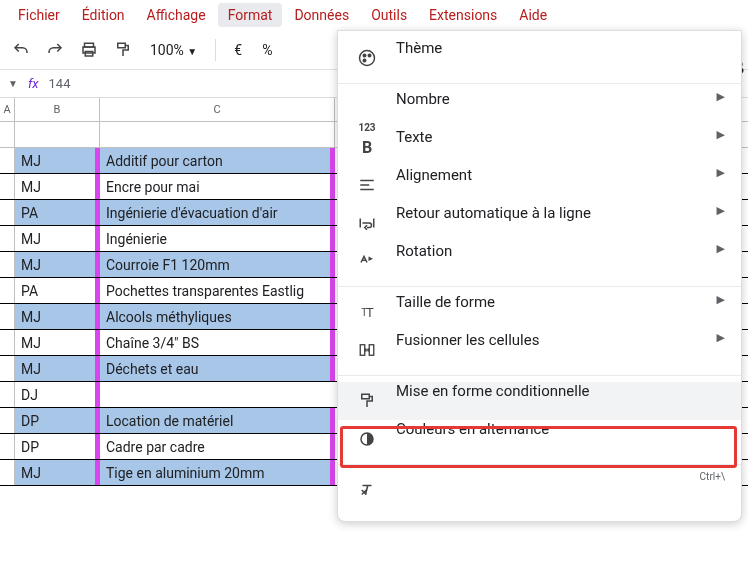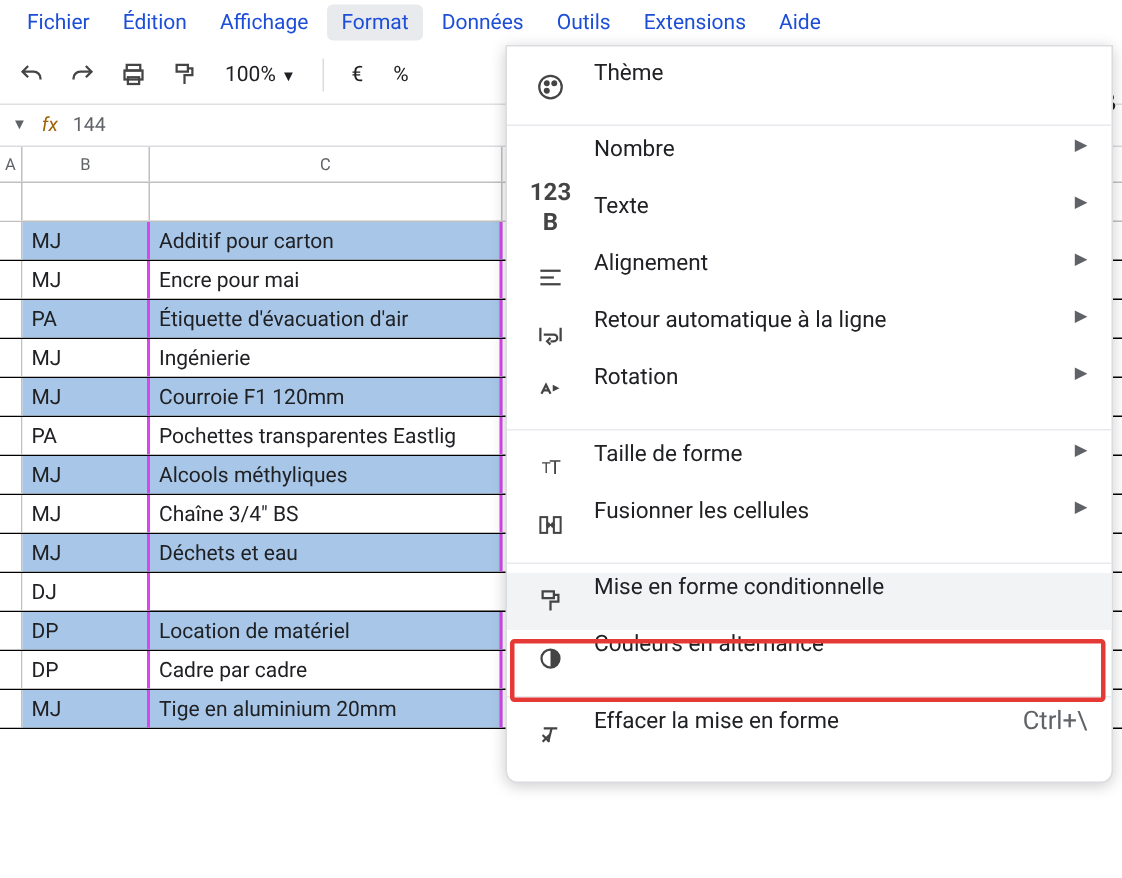--- a/index.html
+++ b/index.html
@@ -1,48 +1,48 @@
 <!DOCTYPE html>
 <html><head>
 <meta charset="utf-8">
 <style>
   * { box-sizing: border-box; margin: 0; padding: 0; }
   body { font-family: "Google Sans", Roboto, Arial, sans-serif; font-size: 14px; color: #202124; background: #fff; width: 748px; height: 585px; overflow: hidden; position: relative; }
   .menubar { display: flex; align-items: center; height: 30px; padding: 0 8px; gap: 2px; }
-  .menubar-item { padding: 4px 10px; font-size: 14px; cursor: pointer; border-radius: 4px; color: #1d4ed8; }
+  .menubar-item { padding: 4px 10px; font-size: 14px; cursor: pointer; border-radius: 4px; color: #b91c1c; }
   .menubar-item.active { background: #e8eaed; }
   .toolbar { display: flex; align-items: center; height: 40px; padding: 0 8px; gap: 8px; border-bottom: 1px solid #e0e0e0; }
   .tb-icon { width: 26px; height: 26px; display:flex; align-items:center; justify-content:center; cursor:pointer; border-radius:4px; color:#444; }
   .tb-sep { width:1px; height:22px; background:#dadce0; margin:0 4px; }
   .tb-text { font-size:14px; color:#202124; padding:0 6px; cursor:pointer; }
   .formula-bar { display:flex; align-items:center; height:28px; border-bottom:1px solid #dadce0; padding:0 8px; font-size:13px; color:#5f6368; gap:10px; }
-  .fx { font-style:italic; color:#a16207; }
+  .fx { font-style:italic; color:#6d28d9; }
   .fb-chev { color:#5f6368; font-size:10px; }
   .sheet { position:relative; }
   .col-headers { display:flex; height:24px; border-bottom:1px solid #c0c0c0; background:#fff; }
   .col-h { border-right:1px solid #c0c0c0; display:flex; align-items:center; justify-content:center; font-size:11px; color:#5f6368; }
   .col-h.a { width:15px; }
   .col-h.b { width:85px; }
   .col-h.c { width:235px; }
   .rows { }
   .row { display:flex; height:26px; border-bottom:1px solid #000; }
   .row.first-blank { height:26px; border-bottom:1px solid #c0c0c0; }
   .row.first-blank .cell { border-right:1px solid #c0c0c0; }
   .row .rh { width:15px; border-right:1px solid #c0c0c0; background:#fff; }
-  .cell { display:flex; align-items:center; padding:0 6px; font-size:14px; border-right:2px solid #d946ef; overflow:hidden; white-space:nowrap; }
+  .cell { display:flex; align-items:center; padding:0 6px; font-size:14px; border-right:5px solid #d946ef; overflow:hidden; white-space:nowrap; }
   .cell.b { width:85px; }
   .cell.c { width:235px; }
   .row.band .cell { background:#a8c7e8; }
   .row.plain .cell { background:#fff; }
   
   .dropdown { position:absolute; left:337px; top:30px; width:405px; background:#fff; border:1px solid #dadce0; border-radius:0 0 8px 8px; box-shadow:0 2px 10px rgba(0,0,0,0.2); padding:8px 0 12px 0; }
   .dd-item { display:flex; height:38px; padding:0 18px; gap:18px; cursor:pointer; font-size:15px; color:#202124; position:relative; }
   .dd-icon { width:22px; display:flex; align-items:center; justify-content:center; color:#444; flex-shrink:0; }
   .dd-arrow { position:absolute; right:16px; color:#5f6368; font-size:11px; }
-  .dd-short { position:absolute; right:16px; color:#5f6368; font-size:17px; }
+  .dd-short { position:absolute; right:16px; color:#5f6368; font-size:10px; }
   .dd-sep { height:1px; background:#e8eaed; margin:6px 0; }
   .dd-highlight { position:absolute; border:3px solid #e53935; border-radius:3px; pointer-events:none; }
   .bold-B { position:absolute; right:4px; top:58px; font-weight:bold; font-size:18px; font-family:Georgia,serif; }
   svg { display:block; }
 </style>
 </head>
 <body>
 
 <div class="menubar">
   <div class="menubar-item">Fichier</div>
@@ -113,21 +113,21 @@
         <div class="cell c">Additif pour carton</div>
       </div>
       <div class="row plain">
         <div class="rh"></div>
         <div class="cell b">MJ</div>
         <div class="cell c">Encre pour mai</div>
       </div>
       <div class="row band">
         <div class="rh"></div>
         <div class="cell b">PA</div>
-        <div class="cell c">Étiquette d'évacuation d'air</div>
+        <div class="cell c">Ingénierie d'évacuation d'air</div>
       </div>
       <div class="row plain">
         <div class="rh"></div>
         <div class="cell b">MJ</div>
         <div class="cell c">Ingénierie</div>
       </div>
       <div class="row band">
         <div class="rh"></div>
         <div class="cell b">MJ</div>
         <div class="cell c">Courroie F1 120mm</div>
@@ -181,21 +181,21 @@
           <circle cx="12" cy="12" r="9"></circle>
           <circle cx="9" cy="9" r="1.5" fill="currentColor"></circle>
           <circle cx="15" cy="9" r="1.5" fill="currentColor"></circle>
           <circle cx="9" cy="15" r="1.5" fill="currentColor"></circle>
         </svg>
       </span>
     <span>Thème</span>
   </div>
   <div class="dd-sep"></div>
   <div class="dd-item">
-    <span class="dd-icon" style="font-weight:bold;font-size:16px;margin-top:37px;">123</span>
+    <span class="dd-icon" style="font-weight:bold;font-size:10px;margin-top:37px;">123</span>
     <span>Nombre</span>
     <span class="dd-arrow">▶</span>
   </div>
   <div class="dd-item">
     <span class="dd-icon" style="font-weight:bold;font-size:16px;">B</span>
     <span>Texte</span>
     <span class="dd-arrow">▶</span>
   </div>
   <div class="dd-item">
     <span class="dd-icon">
@@ -271,17 +271,16 @@
   <div class="dd-sep"></div>
   <div class="dd-item">
     <span class="dd-icon">
         <svg width="18" height="18" viewBox="0 0 24 24" fill="none" stroke="currentColor" stroke-width="2">
           <path d="M6 6h12"></path>
           <path d="M13 6l-3 12"></path>
           <line x1="5" y1="18" x2="11" y2="12"></line>
           <line x1="11" y1="18" x2="5" y2="12"></line>
         </svg>
       </span>
-    <span>Effacer la mise en forme</span>
     <span class="dd-short">Ctrl+\</span>
   </div>
   <div class="dd-highlight" style="left:2px; top:395px; width:397px; height:42px;"></div>
 </div>
 
 </body></html>

